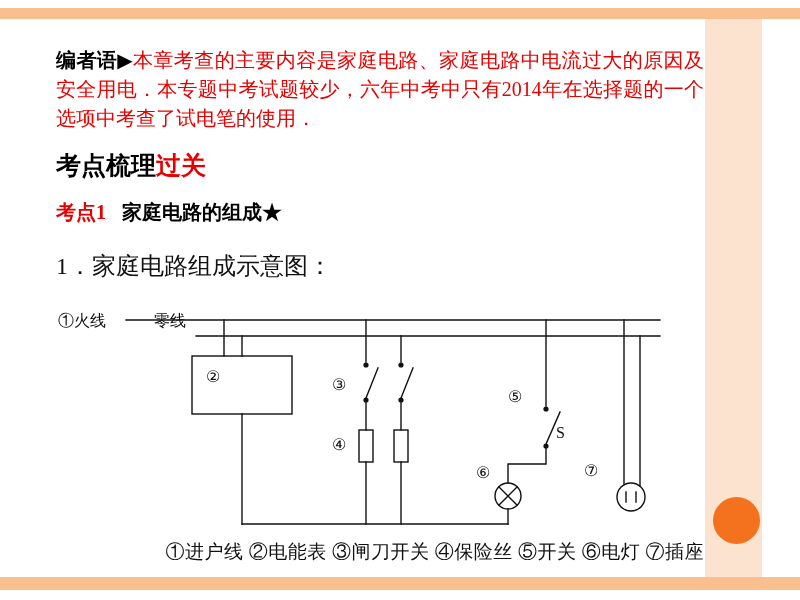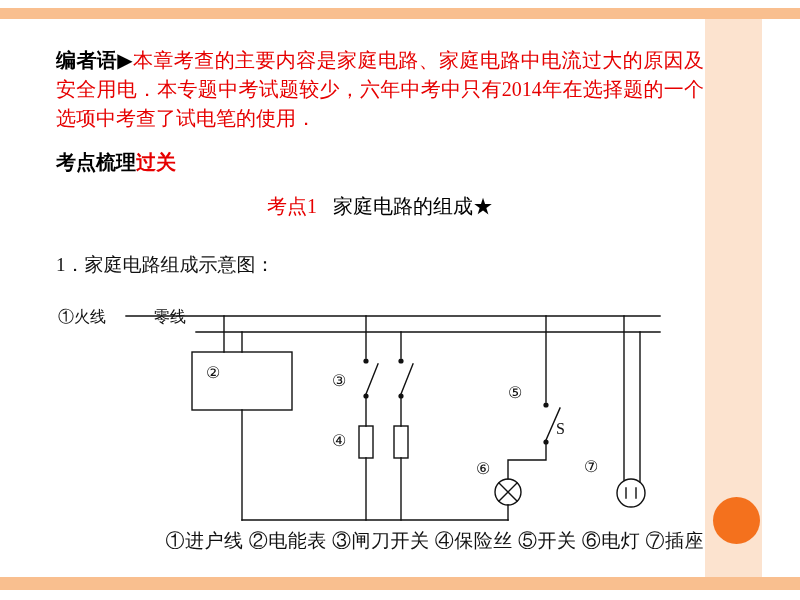--- a/index.html
+++ b/index.html
@@ -15,36 +15,36 @@
   .bar-bottom { position:absolute; left:0; top:577px; width:800px; height:13px; background:#f9bf8f; }
   .stripe     { position:absolute; left:705px; top:19px; width:57px; height:558px; background:#fce3cf; }
   .accent-circle { position:absolute; left:713px; top:497px; width:47px; height:47px; border-radius:50%; background:#f4711d; }
 
   .content { position:absolute; left:56px; top:46px; width:648px; }
 
   .intro { font-size:20px; line-height:1.46; text-align:justify; }
   .intro .label { font-weight:bold; color:#000;margin-top:41px; }
   .intro .body  { color:#e60000; }
 
-  .h1 { margin-top:15px; font-size:20px; font-weight:bold; color:#000; }
+  .h1 { margin-top:15px; font-size:25px; font-weight:bold; color:#000; }
   .h1 .red { color:#e60000; }
 
-  .h2 { margin-top:17px; font-size:20px; font-weight:normal; color:#000;text-align:center; }
+  .h2 { margin-top:17px; font-size:20px; font-weight:bold; color:#000; }
   .h2 .label { color:#e60000; margin-right:16px; }
 
-  .item-line { margin-top:32px; font-size:19px; }
+  .item-line { margin-top:24px; font-size:24px; }
 
   .diagram-wrap { margin-top:16px;text-align:right; }
   svg { display:block; }
   svg text { font-family:"Liberation Serif","DejaVu Serif",serif; font-size:16px; fill:#111; }
   .wire { stroke:#111; stroke-width:1.4; fill:none; stroke-linecap:square; }
   .dot  { fill:#111; stroke:none; }
   .comp { stroke:#111; stroke-width:1.4; fill:none; }
 
-  .caption { font-size:19px; margin-top:2px; padding-left:10px; color:#111; letter-spacing:0.5px; }
+  .caption { font-size:19px; margin-top:9px; padding-left:10px; color:#111; letter-spacing:0.5px; }
 </style>
 </head>
 <body>
 
 <div class="bar-top"></div>
 <div class="stripe"></div>
 <div class="bar-bottom"></div>
 <div class="accent-circle"></div>
 
 <div class="content">

